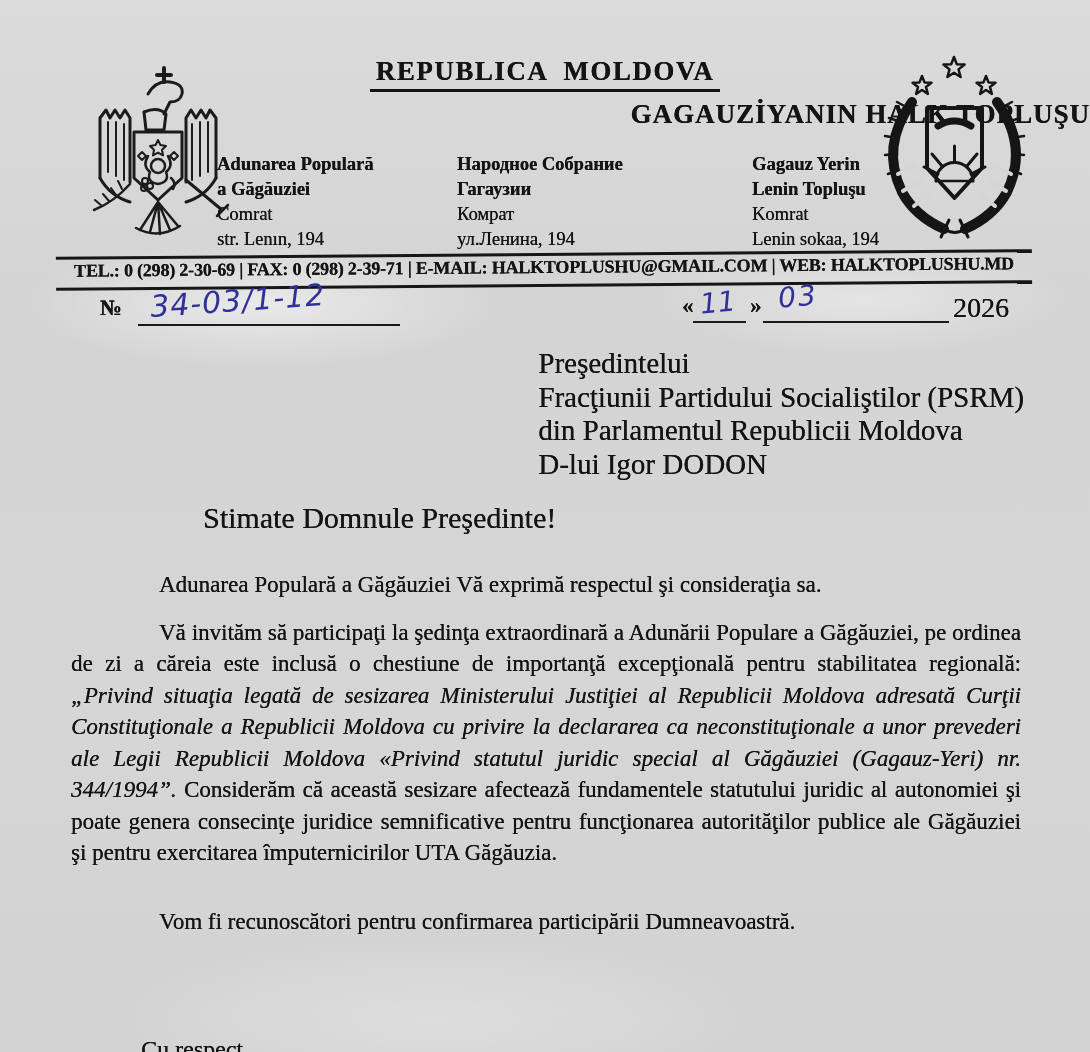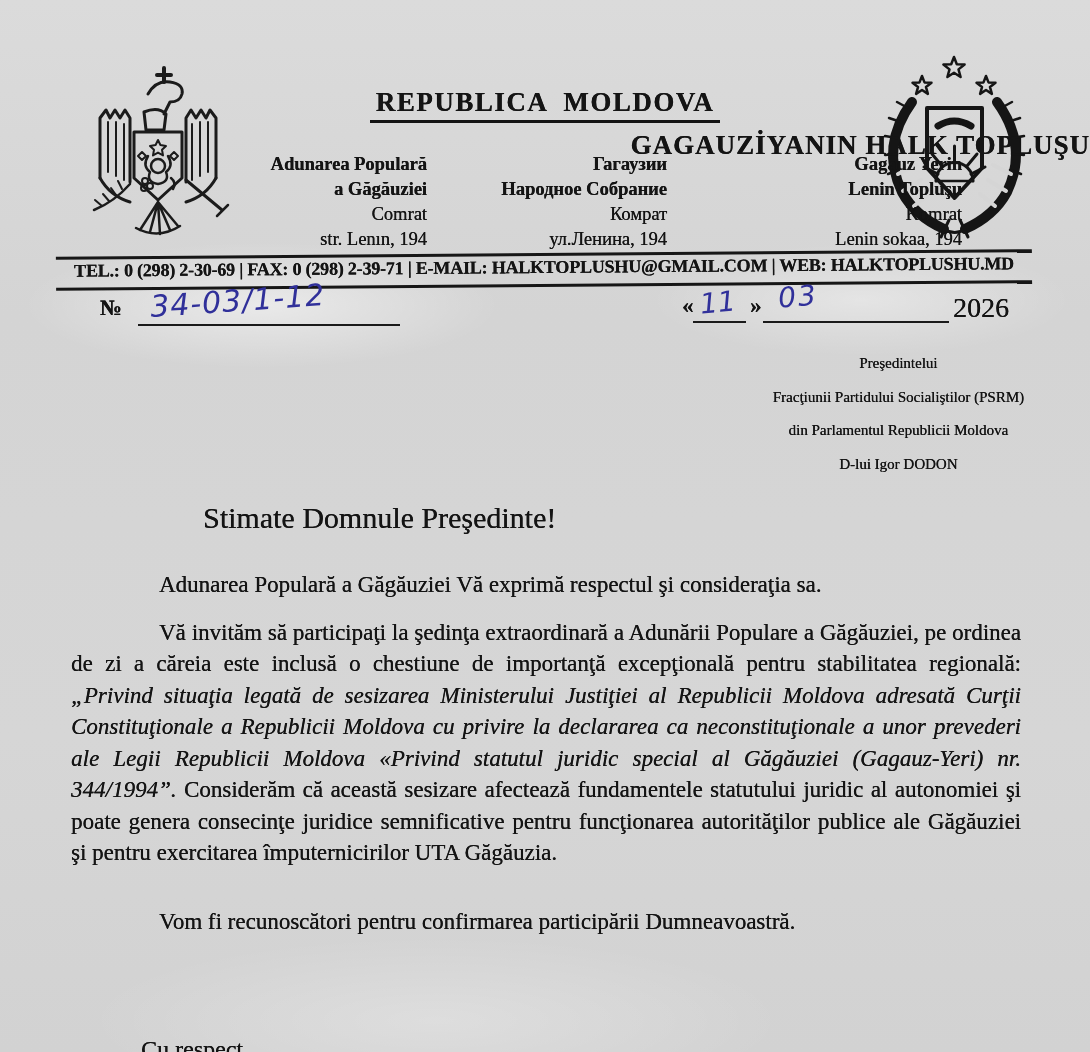--- a/index.html
+++ b/index.html
@@ -5,41 +5,41 @@
   html,body{margin:0;padding:0;background:#b9b9b9;}
   .page{
     position:relative;width:1090px;height:1052px;overflow:hidden;
     background:
       radial-gradient(ellipse 340px 90px at 24% 29%, rgba(255,255,255,.5), transparent 70%),
       radial-gradient(ellipse 300px 80px at 79% 28.5%, rgba(255,255,255,.38), transparent 70%),
       radial-gradient(ellipse 500px 120px at 40% 97%, rgba(255,255,255,.25), transparent 70%),
       linear-gradient(180deg,#dbdbdb 0%,#d4d4d4 30%,#d6d6d6 70%,#d2d2d2 100%);
     font-family:"Liberation Serif","DejaVu Serif",serif;color:#141414;
   }
-  .tx{position:absolute;margin-top:31px;}
+  .tx{position:absolute;}
   .thick{text-shadow:0.25px 0 0 currentColor;}
   .title1{top:56px;left:0;right:0;text-align:center;font-size:27px;font-weight:700;}
   .title1 span{display:inline-block;border-bottom:3px solid #141414;padding:0 6px 2px 6px;white-space:pre;letter-spacing:1.5px;}
   .title2{top:99px;left:0;right:0;text-align:right;font-size:27px;font-weight:700;letter-spacing:1px;}
   .emblem{position:absolute;}
-  .col{position:absolute;top:152px;width:210px;text-align:right;font-size:18.5px;line-height:25px;}
+  .col{position:absolute;top:152px;width:210px;text-align:left;font-size:18.5px;line-height:25px;}
   .col .b{font-weight:700;}
   .band{position:absolute;left:0;top:0;width:100%;height:100%;transform:rotate(-0.45deg);}
   .rule{position:absolute;background:#161616;}
   .contact{position:absolute;top:257px;left:58px;width:976px;text-align:center;
     font-size:18px;font-weight:700;letter-spacing:-0.2px;}
   .hand{font-family:"DejaVu Sans",sans-serif;font-style:italic;color:#30309a;display:inline-block;}
   .refnum{position:absolute;top:295px;left:100px;font-size:22px;font-weight:700;}
   .hand-number{position:absolute;top:283px;left:150px;font-size:30px;transform:rotate(-4deg);letter-spacing:1px;}
   .uline{position:absolute;background:#1a1a1a;height:2px;}
   .q{position:absolute;font-size:23px;font-weight:700;}
   .hand-day{position:absolute;top:286px;left:700px;font-size:28px;transform:rotate(-6deg);}
   .hand-month{position:absolute;top:280px;left:778px;font-size:28px;transform:rotate(-5deg);letter-spacing:2px;}
   .year{position:absolute;top:292px;left:953px;font-size:28px;}
-  .addr{position:absolute;top:347px;right:66px;text-align:center;font-size:15px;line-height:33.5px;}
+  .addr{position:absolute;top:347px;right:66px;text-align:left;font-size:29px;line-height:33.5px;}
   .salut{position:absolute;top:501px;left:203px;font-size:30px;}
   .body-block{position:absolute;left:55px;width:982px;font-size:23px;line-height:31.5px;text-align:justify;}
   .body-block p{margin:16px;text-indent:88px;}
   .ital{font-style:italic;}
   .closing{position:absolute;top:1036px;left:141px;font-size:24px;}
 </style>
 </head>
 <body>
 
 <div class="page">
@@ -101,22 +101,22 @@
     </svg>
   </div>
 
   <div class="col thick" style="left:217px;">
     <div class="b">Adunarea Populară</div>
     <div class="b">a Găgăuziei</div>
     <div>Comrat</div>
     <div>str. Lenın, 194</div>
   </div>
   <div class="col thick" style="left:457px;">
+    <div class="b">Народное Собрание</div>
     <div class="b">Гагаузии</div>
-    <div class="b">Народное Собрание</div>
     <div>Комрат</div>
     <div>ул.Ленина, 194</div>
   </div>
   <div class="col thick" style="left:752px;">
     <div class="b">Gagauz Yerin</div>
     <div class="b">Lenin Topluşu</div>
     <div>Komrat</div>
     <div>Lenin sokaa, 194</div>
   </div>
 

